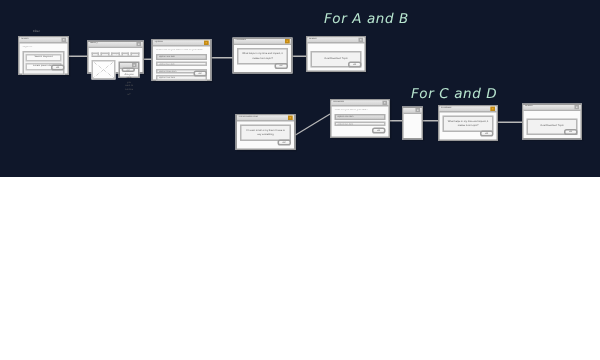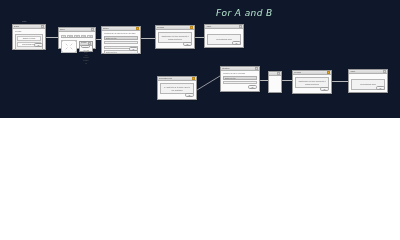--- a/index.html
+++ b/index.html
@@ -241,13 +241,14 @@
     </div>
     <div class="win shadow" style="left: 268px; top: 71px; width: 14px; height: 22px;">
       <div class="tbar">
         <div class="ttl"></div>
         <div class="tbtn grey"></div>
       </div>
       <div class="body"></div>
     </div>
     <div class="caption" style="left: 22px; top: 20px;">Filter</div>
     <div class="anno" style="left: 216px; top: 8px;">For A and B</div>
+    <div class="anno" style="left: 274px; top: 58px;">For C and D</div>
   </div>
 
 </body></html>

